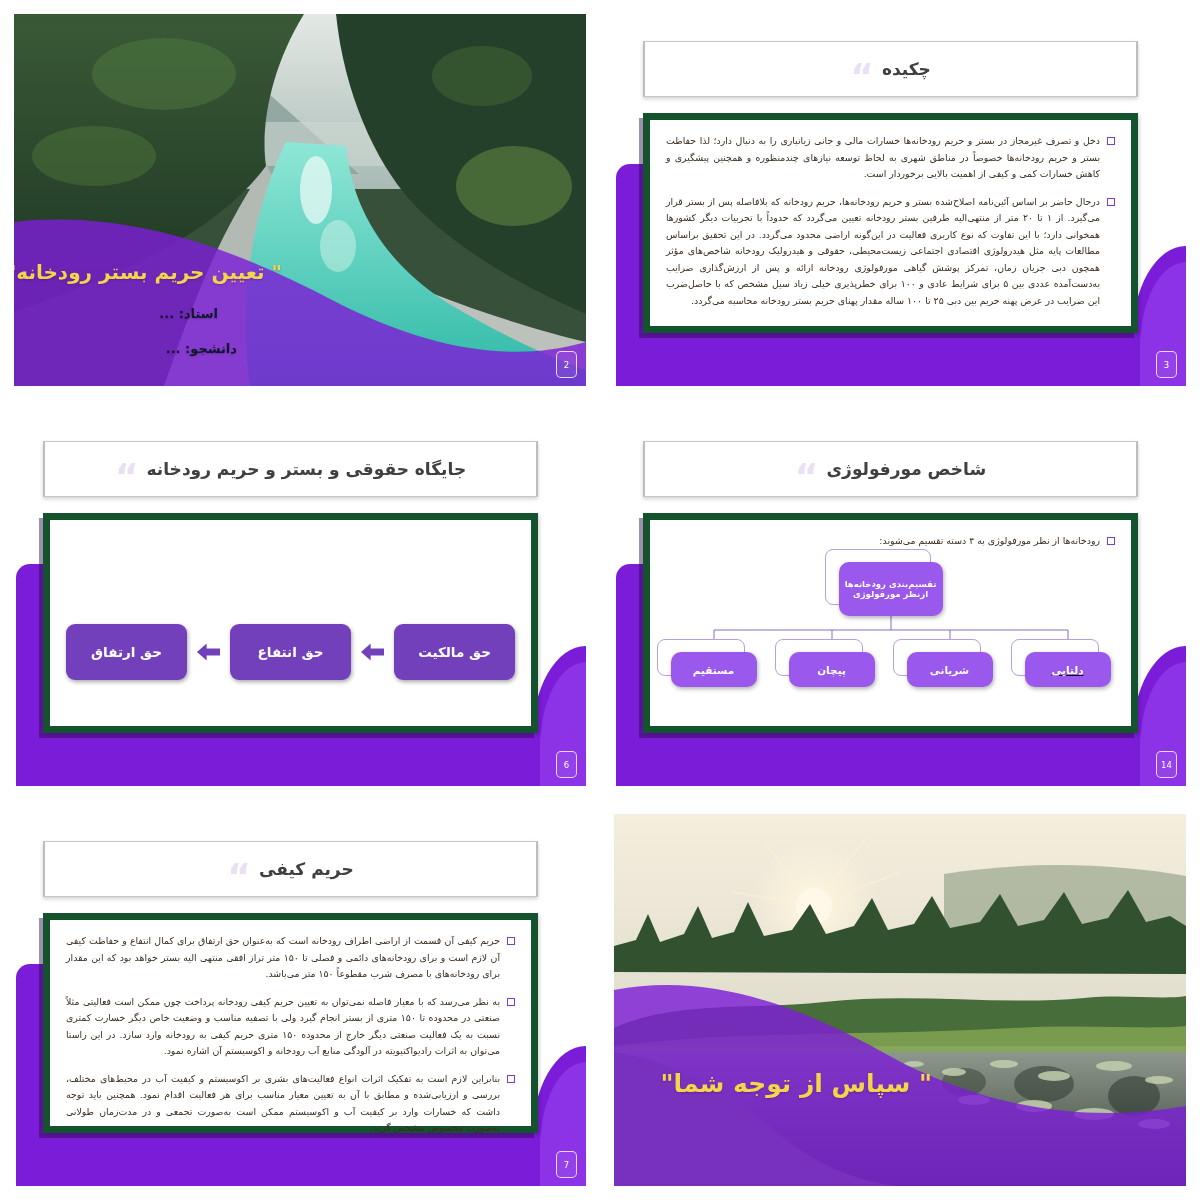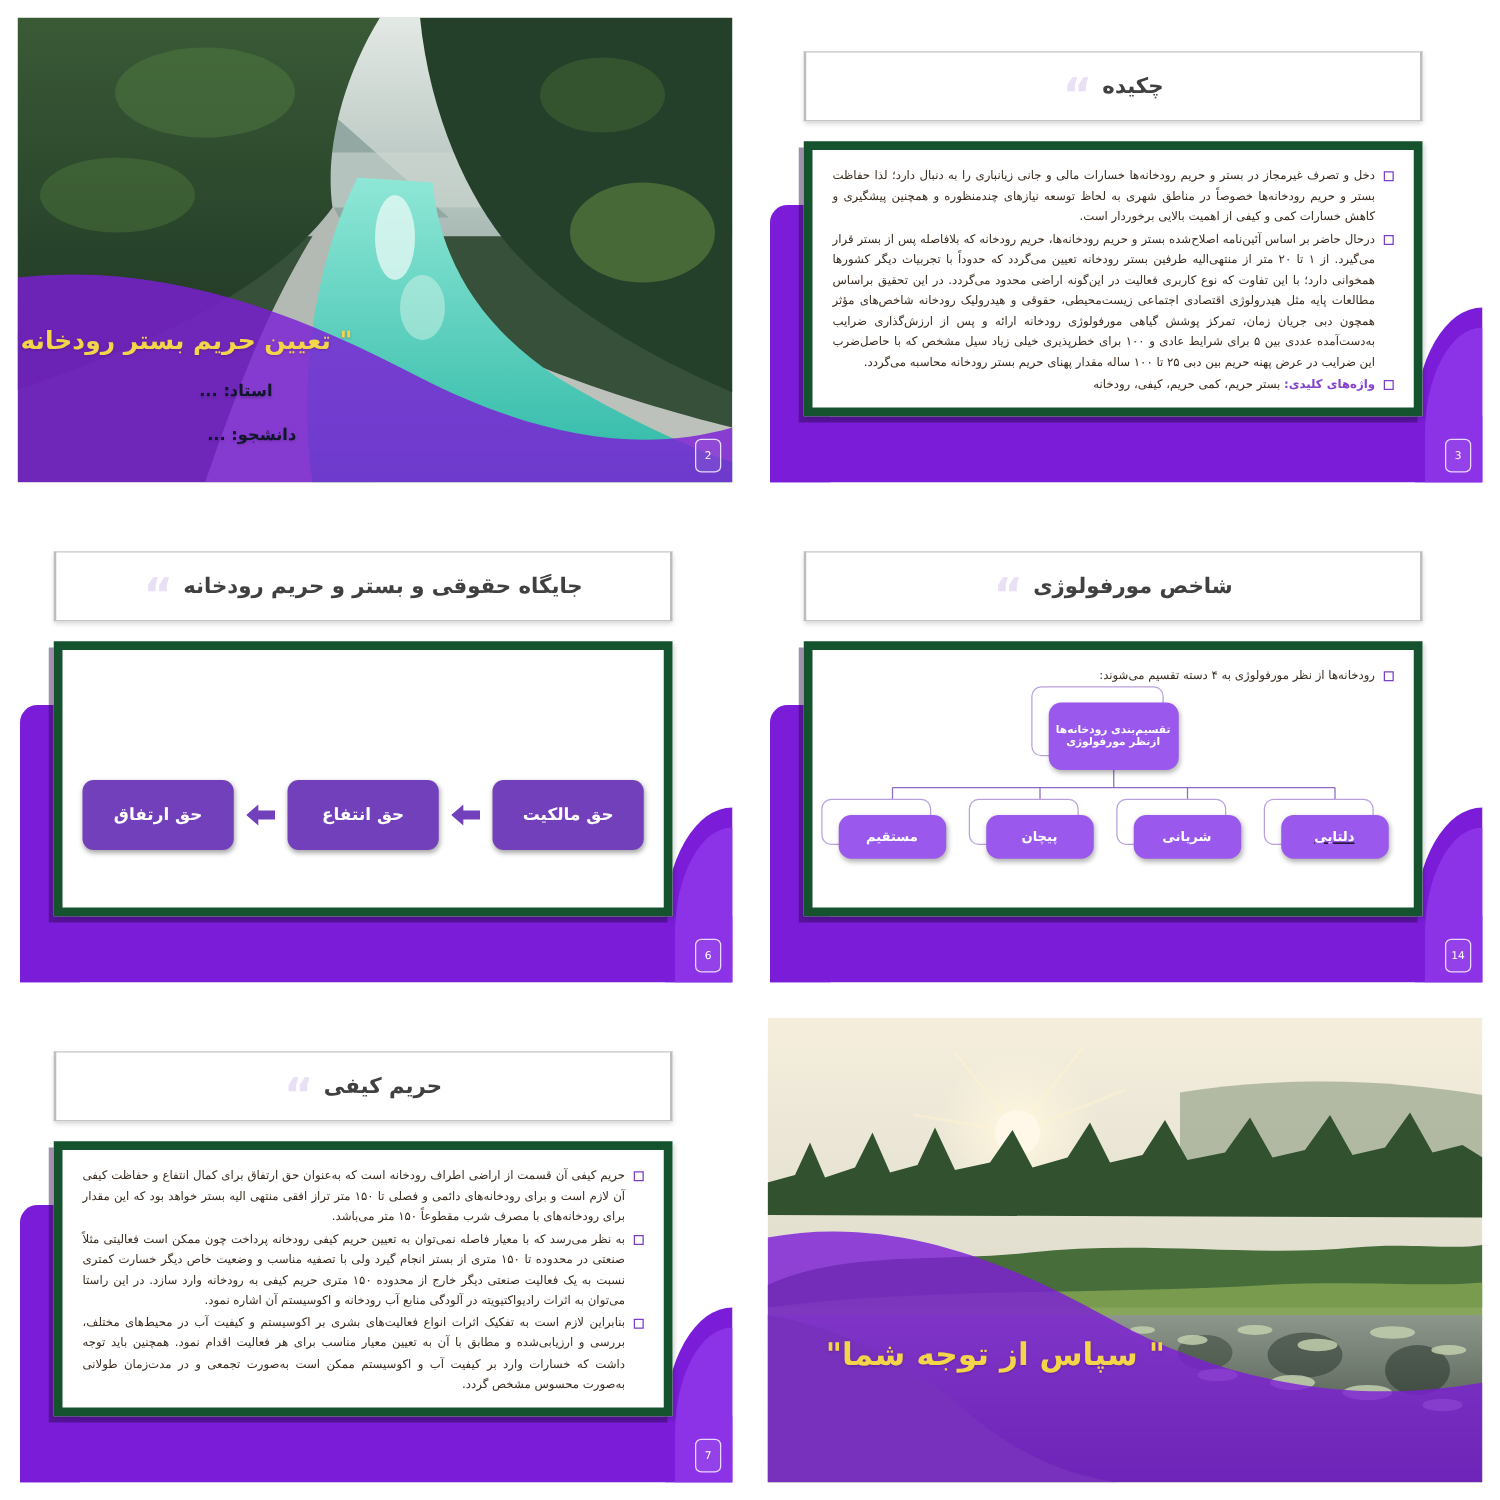--- a/index.html
+++ b/index.html
@@ -28,21 +28,21 @@
        display:flex;align-items:center;justify-content:center;gap:10px;direction:rtl;z-index:2;}
   .hdr .t{font-size:17px;font-weight:bold;color:#404040;}
   .hdr .q{font-size:36px;font-weight:bold;color:#e9e0f5;line-height:0;margin-top:16px;letter-spacing:-2px;}
   .card{position:absolute;top:99px;left:29px;right:48px;bottom:53px;background:#fff;border:7px solid #14532d;
         box-shadow:-4px 5px 0 rgba(42,8,76,.45),2px 2px 3px rgba(0,0,0,.15);
         padding:13px 16px;direction:rtl;z-index:2;box-sizing:border-box;}
   .badge{position:absolute;right:9px;bottom:8px;width:19px;height:25px;border:1px solid rgba(255,255,255,.8);
          border-radius:5px;color:#fff;font-size:8.5px;display:flex;align-items:center;justify-content:center;
          background:rgba(255,255,255,.07);z-index:5;}
   .bl{position:relative;padding-right:15px;font-size:9.4px;line-height:1.76;color:#3a2c1e;text-align:justify;}
-  .bl + .bl{margin-top:1px;}
+  .bl + .bl{margin-top:11px;}
   .sq{position:absolute;right:0;top:4px;width:6px;height:6px;border:1.5px solid #7b3ec6;background:#fff;}
   .kw{color:#8441c9;font-weight:bold;}
 
   
   .lrow{position:absolute;left:16px;right:16px;top:104px;display:flex;justify-content:center;align-items:center;direction:rtl;}
   .lbox{width:126px;height:56px;background:#7340bb;border-radius:9px;color:#fff;font-weight:bold;font-size:13.5px;
         display:flex;align-items:center;justify-content:center;box-shadow:1px 2px 4px rgba(0,0,0,.35);}
   .larrow{width:24px;height:20px;background:#7340bb;margin:0 10px;
           clip-path:polygon(100% 32%,42% 32%,42% 8%,0 50%,42% 92%,42% 68%,100% 68%);}
 
@@ -112,25 +112,20 @@
       <span class="q">“</span>
     </div>
     <div class="card">
       <div class="bl">
         <span class="sq"></span>
         <span>دخل و تصرف غیرمجاز در بستر و حریم رودخانه‌ها خسارات مالی و جانی زیانباری را به دنبال دارد؛ لذا حفاظت بستر و حریم رودخانه‌ها خصوصاً در مناطق شهری به لحاظ توسعه نیازهای چندمنظوره و همچنین پیشگیری و کاهش خسارات کمی و کیفی از اهمیت بالایی برخوردار است.</span>
       </div>
       <div class="bl">
         <span class="sq"></span>
         <span>درحال حاضر بر اساس آئین‌نامه اصلاح‌شده بستر و حریم رودخانه‌ها، حریم رودخانه که بلافاصله پس از بستر قرار می‌گیرد. از ۱ تا ۲۰ متر از منتهی‌الیه طرفین بستر رودخانه تعیین می‌گردد که حدوداً با تجربیات دیگر کشورها همخوانی دارد؛ با این تفاوت که نوع کاربری فعالیت در این‌گونه اراضی محدود می‌گردد. در این تحقیق براساس مطالعات پایه مثل هیدرولوژی اقتصادی اجتماعی زیست‌محیطی، حقوقی و هیدرولیک رودخانه شاخص‌های مؤثر همچون دبی جریان زمان، تمرکز پوشش گیاهی مورفولوژی رودخانه ارائه و پس از ارزش‌گذاری ضرایب به‌دست‌آمده عددی بین ۵ برای شرایط عادی و ۱۰۰ برای خطرپذیری خیلی زیاد سیل مشخص که با حاصل‌ضرب این ضرایب در عرض پهنه حریم بین دبی ۲۵ تا ۱۰۰ ساله مقدار پهنای حریم بستر رودخانه محاسبه می‌گردد.</span>
-      </div>
-      <div class="bl">
-        <span class="sq"></span>
-        <span class="kw">واژه‌های کلیدی:</span>
-        <span> بستر حریم، کمی حریم، کیفی، رودخانه</span>
       </div>
     </div>
     <div class="badge">3</div>
   </div>
 
   <div class="slide">
     <div class="p1"></div>
     <div class="p2"></div>
     <div class="p3"></div>
     <div class="p4"></div>

